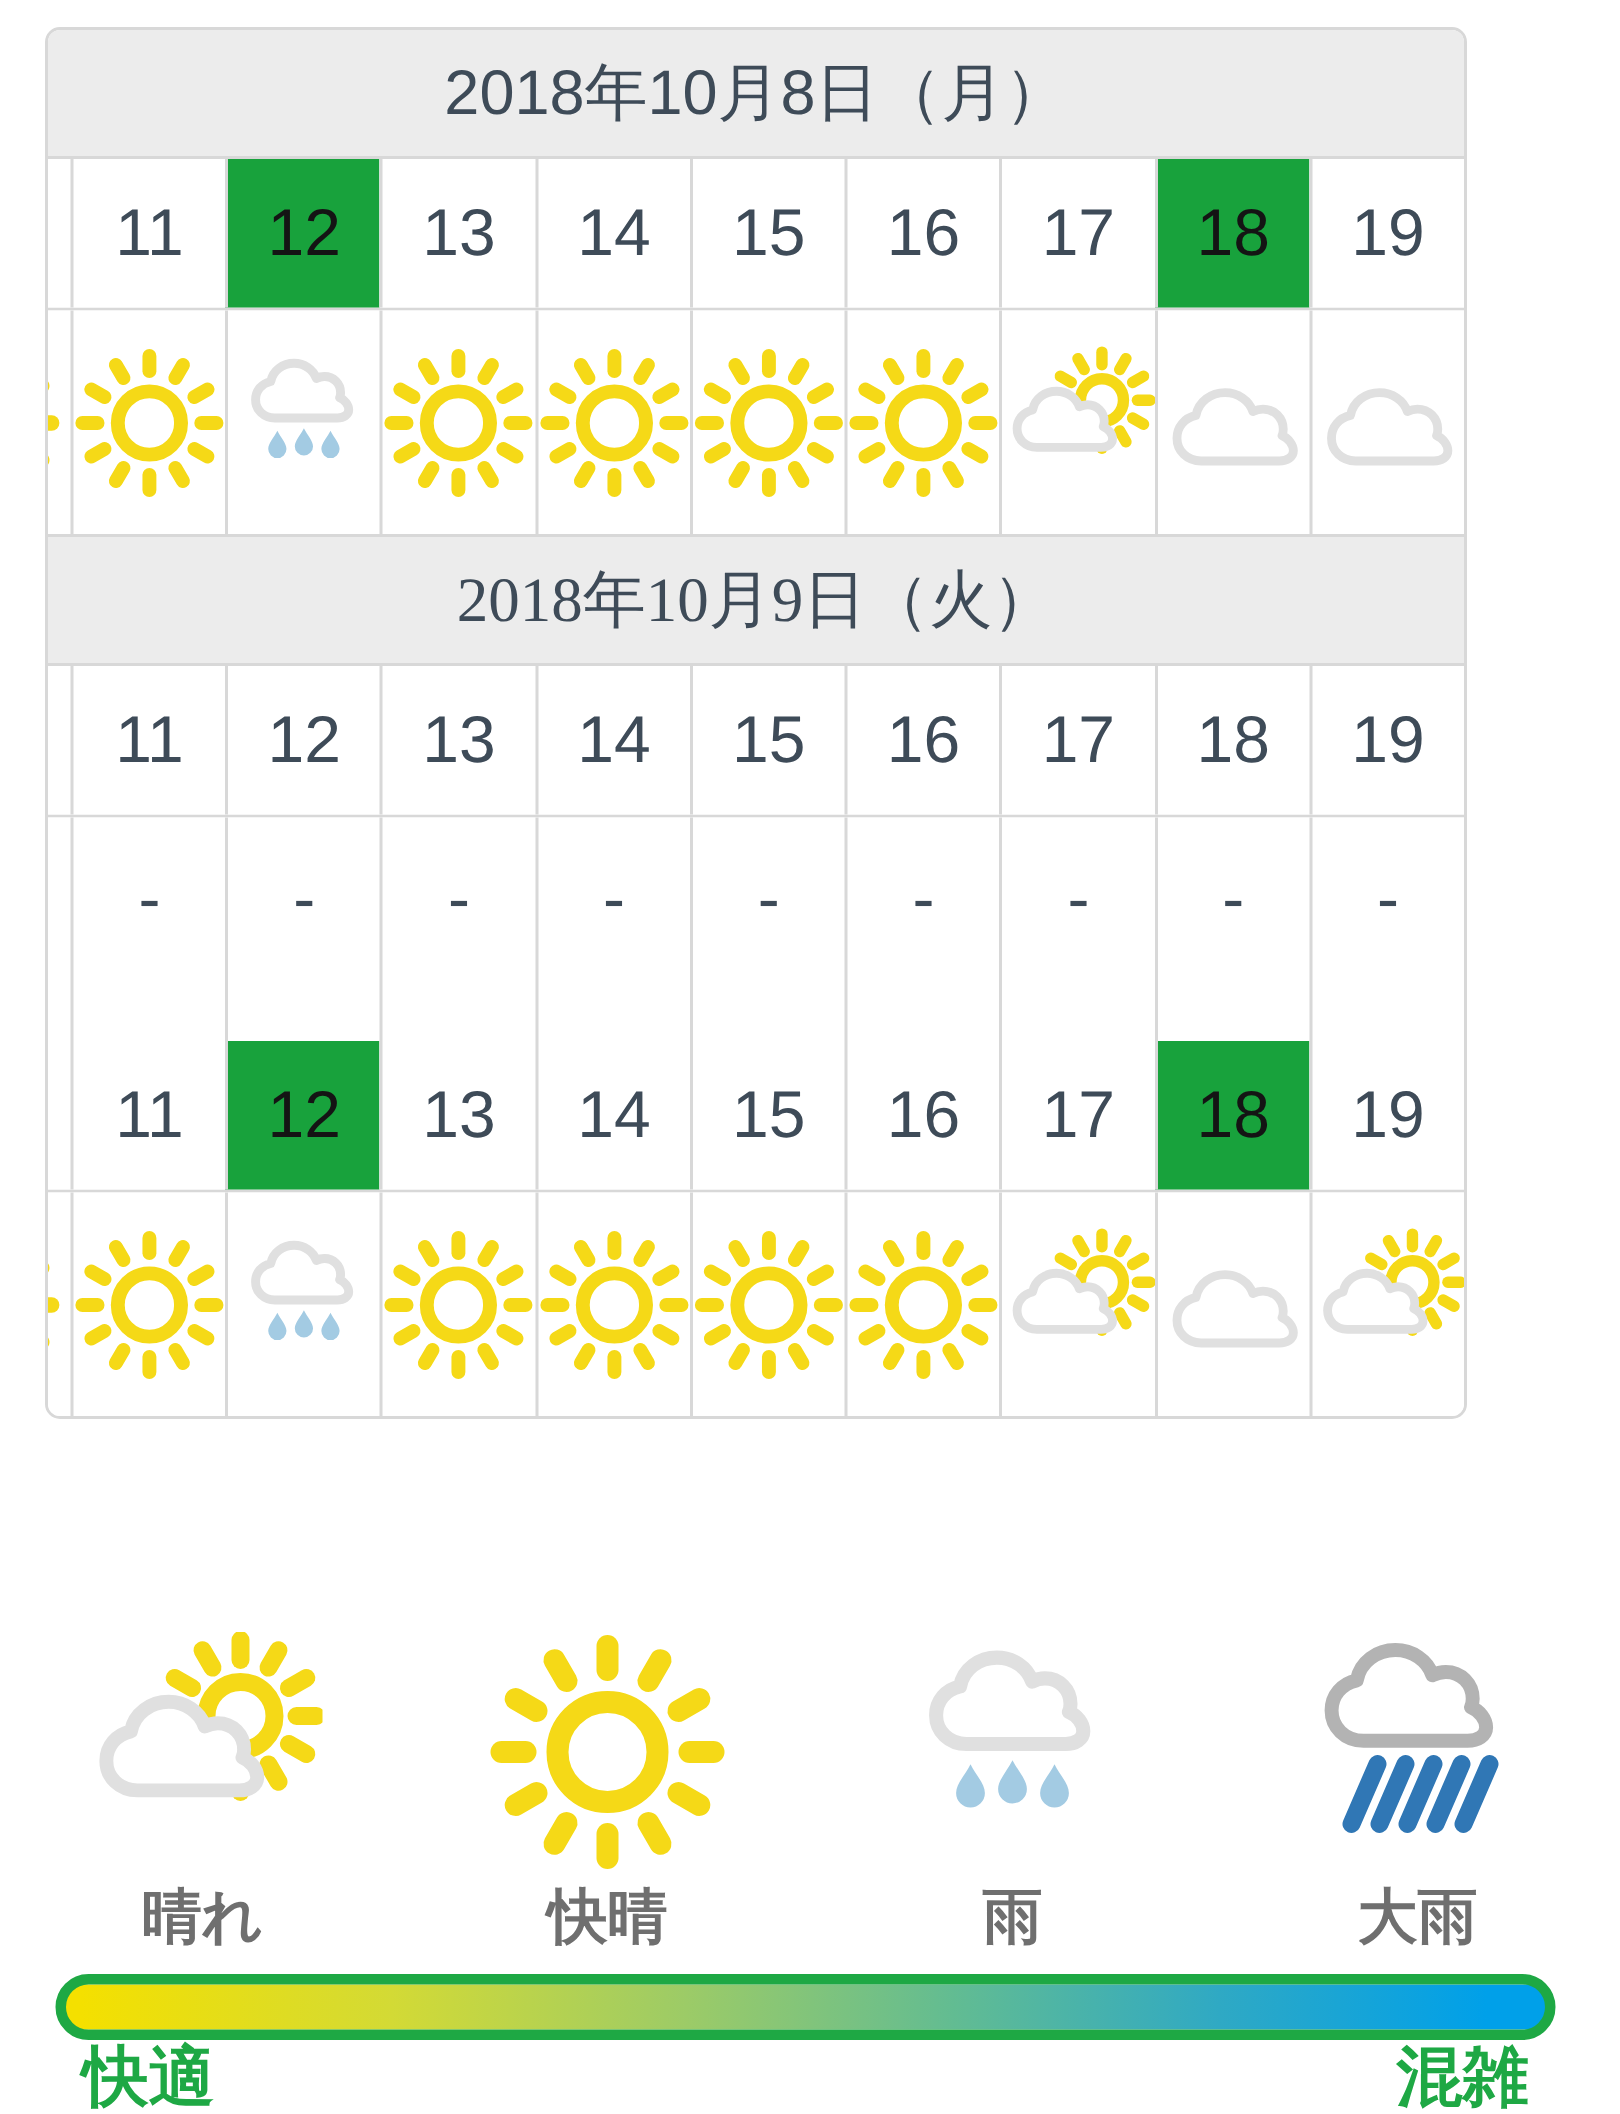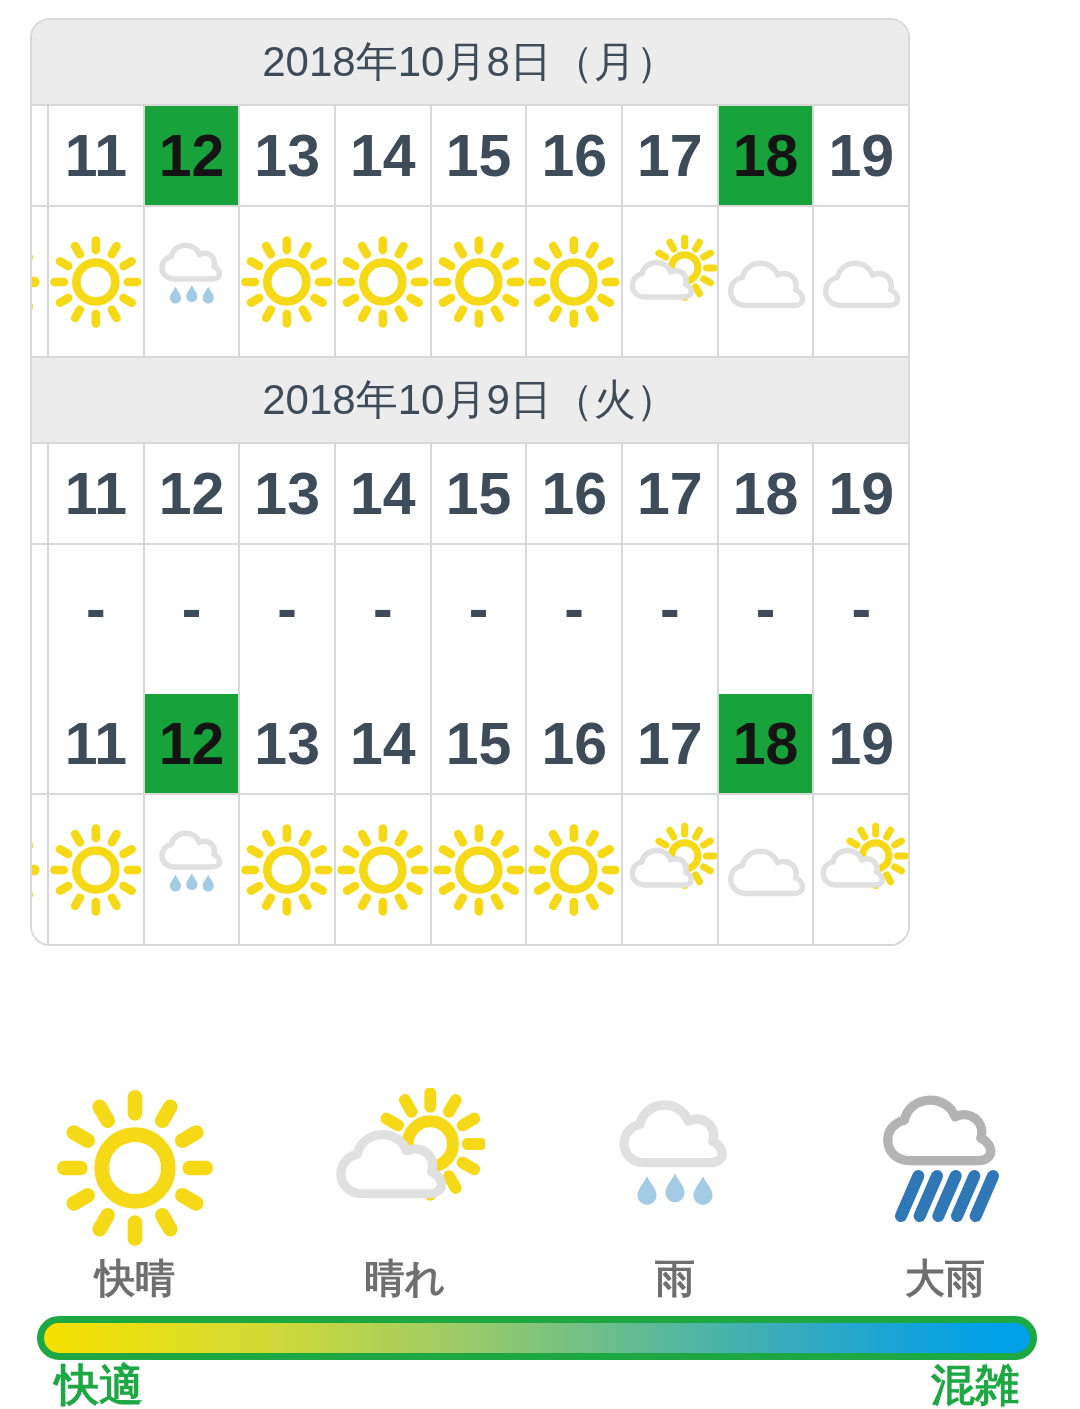--- a/index.html
+++ b/index.html
@@ -3,42 +3,42 @@
 <meta charset="utf-8">
 <style>
   html,body{margin:0;padding:0;}
   body{
     width:1080px;height:1409px;position:relative;background:#ffffff;
     font-family:"Liberation Sans","DejaVu Sans",sans-serif;
     overflow:hidden;
   }
   
   .forecast{
-    position:absolute;left:30px;top:18px;width:880px;
-    border:2px solid var(--border,#d8d8d8);border-radius:20px;
+    position:absolute;left:30px;top:18px;width:948px;
+    border:2px solid var(--border,#d8d8d8);border-radius:10px;
     overflow:hidden;background:#fff;box-sizing:border-box;
   }
   .day-section{width:100%;}
-  .day-section + .day-section .day-header{border-top:2px solid var(--border,#d8d8d8);}
+  .day-section + .day-section .day-header{border-top:2px solid var(--border,#d8d8d8);font-family:Liberation Serif, serif;}
   .day-header{
     height:84px;background:var(--headerbg,#ececec);
     display:flex;align-items:center;justify-content:center;
     font-size:42px;color:var(--textdark,#3e4b58);
     border-bottom:2px solid var(--border,#d8d8d8);
   }
   .hour-row{display:flex;height:99px;border-bottom:2px solid var(--border,#d8d8d8);}
   .icon-row{display:flex;height:149px;}
   .edge-cell{
     width:15px;flex:none;position:relative;overflow:hidden;background:#fff;
   }
   .cell{
     flex:1;display:flex;align-items:center;justify-content:center;
     border-left:2px solid var(--border,#d8d8d8);
-    font-size:59px;color:var(--textdark,#3e4b58);background:#fff;
-    box-sizing:border-box;position:relative;overflow:hidden;font-weight:bold;
+    font-size:44px;color:var(--textdark,#3e4b58);background:#fff;
+    box-sizing:border-box;position:relative;overflow:hidden;
   }
   .cell.highlight{background:var(--green,#18a23c);color:#141414;}
   .cell.value-cell{align-items:flex-start;padding-top:30px;}
   .cell svg{display:block;}
   .edge-cell svg{position:absolute;left:-103px;top:50%;margin-top:-56px;}
   
   .legend{
     position:absolute;left:0;top:1082px;width:1080px;display:flex;
   }
   .legend-item{flex:1;display:flex;flex-direction:column;align-items:center;}
@@ -413,40 +413,20 @@
           </svg>
         </div>
       </div>
     </div>
   </div>
 
 <div class="legend">
     <div class="legend-item">
       <div class="legend-icon">
         <svg width="160" height="160" viewBox="0 0 120 120">
-          <circle cx="60" cy="60" r="25" fill="none" stroke="#f5d917" stroke-width="11"></circle>
-          <line x1="101.0" y1="60.0" x2="113.0" y2="60.0" stroke="#f5d917" stroke-width="11" stroke-linecap="round"></line>
-          <line x1="95.5" y1="80.5" x2="105.9" y2="86.5" stroke="#f5d917" stroke-width="11" stroke-linecap="round"></line>
-          <line x1="80.5" y1="95.5" x2="86.5" y2="105.9" stroke="#f5d917" stroke-width="11" stroke-linecap="round"></line>
-          <line x1="60.0" y1="101.0" x2="60.0" y2="113.0" stroke="#f5d917" stroke-width="11" stroke-linecap="round"></line>
-          <line x1="39.5" y1="95.5" x2="33.5" y2="105.9" stroke="#f5d917" stroke-width="11" stroke-linecap="round"></line>
-          <line x1="24.5" y1="80.5" x2="14.1" y2="86.5" stroke="#f5d917" stroke-width="11" stroke-linecap="round"></line>
-          <line x1="19.0" y1="60.0" x2="7.0" y2="60.0" stroke="#f5d917" stroke-width="11" stroke-linecap="round"></line>
-          <line x1="24.5" y1="39.5" x2="14.1" y2="33.5" stroke="#f5d917" stroke-width="11" stroke-linecap="round"></line>
-          <line x1="39.5" y1="24.5" x2="33.5" y2="14.1" stroke="#f5d917" stroke-width="11" stroke-linecap="round"></line>
-          <line x1="60.0" y1="19.0" x2="60.0" y2="7.0" stroke="#f5d917" stroke-width="11" stroke-linecap="round"></line>
-          <line x1="80.5" y1="24.5" x2="86.5" y2="14.1" stroke="#f5d917" stroke-width="11" stroke-linecap="round"></line>
-          <line x1="95.5" y1="39.5" x2="105.9" y2="33.5" stroke="#f5d917" stroke-width="11" stroke-linecap="round"></line>
-        </svg>
-      </div>
-      <div class="legend-label">快晴</div>
-    </div>
-    <div class="legend-item">
-      <div class="legend-icon">
-        <svg width="160" height="160" viewBox="0 0 120 120">
           <circle cx="79" cy="42" r="17" fill="none" stroke="#f5d917" stroke-width="9"></circle>
           <line x1="107.0" y1="42.0" x2="117.0" y2="42.0" stroke="#f5d917" stroke-width="9" stroke-linecap="round"></line>
           <line x1="103.2" y1="56.0" x2="111.9" y2="61.0" stroke="#f5d917" stroke-width="9" stroke-linecap="round"></line>
           <line x1="93.0" y1="66.2" x2="98.0" y2="74.9" stroke="#f5d917" stroke-width="9" stroke-linecap="round"></line>
           <line x1="79.0" y1="70.0" x2="79.0" y2="80.0" stroke="#f5d917" stroke-width="9" stroke-linecap="round"></line>
           <line x1="65.0" y1="66.2" x2="60.0" y2="74.9" stroke="#f5d917" stroke-width="9" stroke-linecap="round"></line>
           <line x1="54.8" y1="56.0" x2="46.1" y2="61.0" stroke="#f5d917" stroke-width="9" stroke-linecap="round"></line>
           <line x1="51.0" y1="42.0" x2="41.0" y2="42.0" stroke="#f5d917" stroke-width="9" stroke-linecap="round"></line>
           <line x1="54.8" y1="28.0" x2="46.1" y2="23.0" stroke="#f5d917" stroke-width="9" stroke-linecap="round"></line>
           <line x1="65.0" y1="17.8" x2="60.0" y2="9.1" stroke="#f5d917" stroke-width="9" stroke-linecap="round"></line>
@@ -454,20 +434,40 @@
           <line x1="93.0" y1="17.8" x2="98.0" y2="9.1" stroke="#f5d917" stroke-width="9" stroke-linecap="round"></line>
           <line x1="103.2" y1="28.0" x2="111.9" y2="23.0" stroke="#f5d917" stroke-width="9" stroke-linecap="round"></line>
           <path d="M25,60 C14,60 6,52 6,42 C6,33 12,26 21,24 C23,13 33,6 44,6 C54,6 63,12 66,21 C68,20 71,19 74,19 C83,19 90,26 90,35 C90,37 90,38 89,40 C94,42 98,47 98,52 C98,57 93,60 87,60 Z" transform="translate(7,30) scale(0.82)" fill="#fff" stroke="#e0e0e0" stroke-width="8.5" stroke-linejoin="round" stroke-linecap="round"></path>
         </svg>
       </div>
       <div class="legend-label">晴れ</div>
     </div>
     <div class="legend-item">
       <div class="legend-icon">
         <svg width="160" height="160" viewBox="0 0 120 120">
+          <circle cx="60" cy="60" r="25" fill="none" stroke="#f5d917" stroke-width="11"></circle>
+          <line x1="101.0" y1="60.0" x2="113.0" y2="60.0" stroke="#f5d917" stroke-width="11" stroke-linecap="round"></line>
+          <line x1="95.5" y1="80.5" x2="105.9" y2="86.5" stroke="#f5d917" stroke-width="11" stroke-linecap="round"></line>
+          <line x1="80.5" y1="95.5" x2="86.5" y2="105.9" stroke="#f5d917" stroke-width="11" stroke-linecap="round"></line>
+          <line x1="60.0" y1="101.0" x2="60.0" y2="113.0" stroke="#f5d917" stroke-width="11" stroke-linecap="round"></line>
+          <line x1="39.5" y1="95.5" x2="33.5" y2="105.9" stroke="#f5d917" stroke-width="11" stroke-linecap="round"></line>
+          <line x1="24.5" y1="80.5" x2="14.1" y2="86.5" stroke="#f5d917" stroke-width="11" stroke-linecap="round"></line>
+          <line x1="19.0" y1="60.0" x2="7.0" y2="60.0" stroke="#f5d917" stroke-width="11" stroke-linecap="round"></line>
+          <line x1="24.5" y1="39.5" x2="14.1" y2="33.5" stroke="#f5d917" stroke-width="11" stroke-linecap="round"></line>
+          <line x1="39.5" y1="24.5" x2="33.5" y2="14.1" stroke="#f5d917" stroke-width="11" stroke-linecap="round"></line>
+          <line x1="60.0" y1="19.0" x2="60.0" y2="7.0" stroke="#f5d917" stroke-width="11" stroke-linecap="round"></line>
+          <line x1="80.5" y1="24.5" x2="86.5" y2="14.1" stroke="#f5d917" stroke-width="11" stroke-linecap="round"></line>
+          <line x1="95.5" y1="39.5" x2="105.9" y2="33.5" stroke="#f5d917" stroke-width="11" stroke-linecap="round"></line>
+        </svg>
+      </div>
+      <div class="legend-label">快晴</div>
+    </div>
+    <div class="legend-item">
+      <div class="legend-icon">
+        <svg width="160" height="160" viewBox="0 0 120 120">
           <path d="M25,60 C14,60 6,52 6,42 C6,33 12,26 21,24 C23,13 33,6 44,6 C54,6 63,12 66,21 C68,20 71,19 74,19 C83,19 90,26 90,35 C90,37 90,38 89,40 C94,42 98,47 98,52 C98,57 93,60 87,60 Z" transform="translate(17,8) scale(0.8)" fill="#fff" stroke="#e0e0e0" stroke-width="8.8" stroke-linejoin="round" stroke-linecap="round"></path>
           <path d="M0,-11 C3,-5 8,0 8,5 A8,8 0 1 1 -8,5 C-8,0 -3,-5 0,-11 Z" transform="translate(39,76) scale(0.9)" fill="#a3cbe3"></path>
           <path d="M0,-11 C3,-5 8,0 8,5 A8,8 0 1 1 -8,5 C-8,0 -3,-5 0,-11 Z" transform="translate(60,74) scale(0.9)" fill="#a3cbe3"></path>
           <path d="M0,-11 C3,-5 8,0 8,5 A8,8 0 1 1 -8,5 C-8,0 -3,-5 0,-11 Z" transform="translate(81,76) scale(0.9)" fill="#a3cbe3"></path>
         </svg>
       </div>
       <div class="legend-label">雨</div>
     </div>
     <div class="legend-item">
       <div class="legend-icon">

